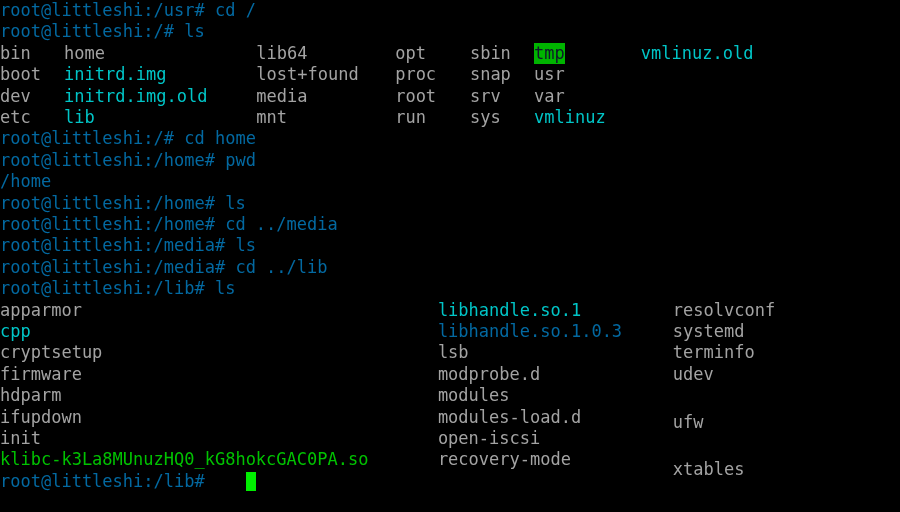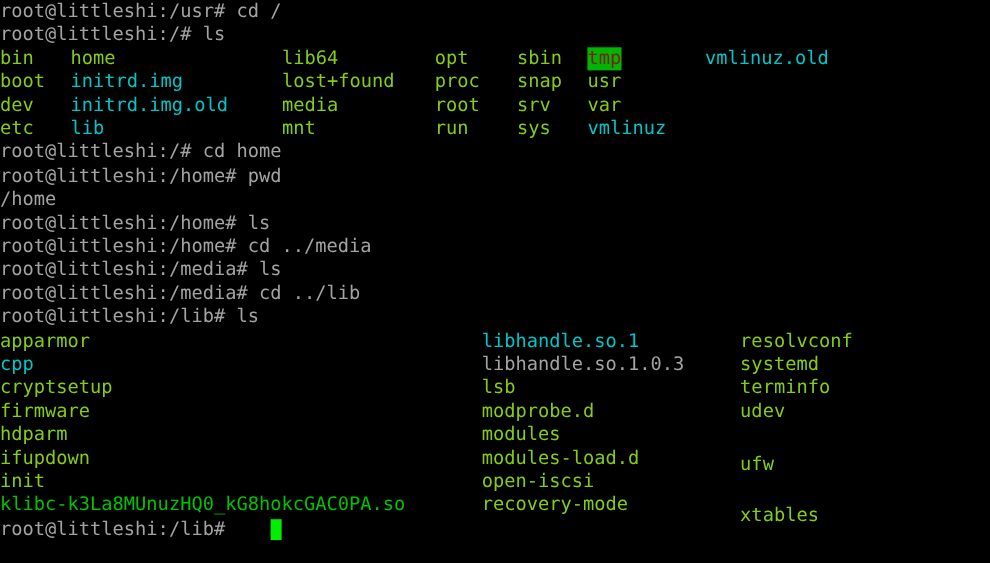--- a/index.html
+++ b/index.html
@@ -29,25 +29,25 @@
     position: relative;
     height: 21.4px;
     white-space: pre;
     color: #cfcfcf;
   }
   .cell {
     position: absolute;
     top: 0;
     white-space: pre;
   }
-  .c-white  { color: #a3a3a3; }
-  .c-blue   { color: #84cc16; }
+  .c-white  { color: #0369a1; }
+  .c-blue   { color: #a3a3a3; }
   .c-cyan   { color: #00c5c7; }
   .c-green  { color: #00c200; }
-  .c-tmp    { color: #7f1d1d; background: #00b400; }
+  .c-tmp    { color: #0f172a; background: #00b400; }
   .cursor {
     position: absolute;
     width: 10.6px;
     height: 19.5px;
     background: #00ee00;
     top: 1px;
   }
 </style>
 </head>
 <body>

